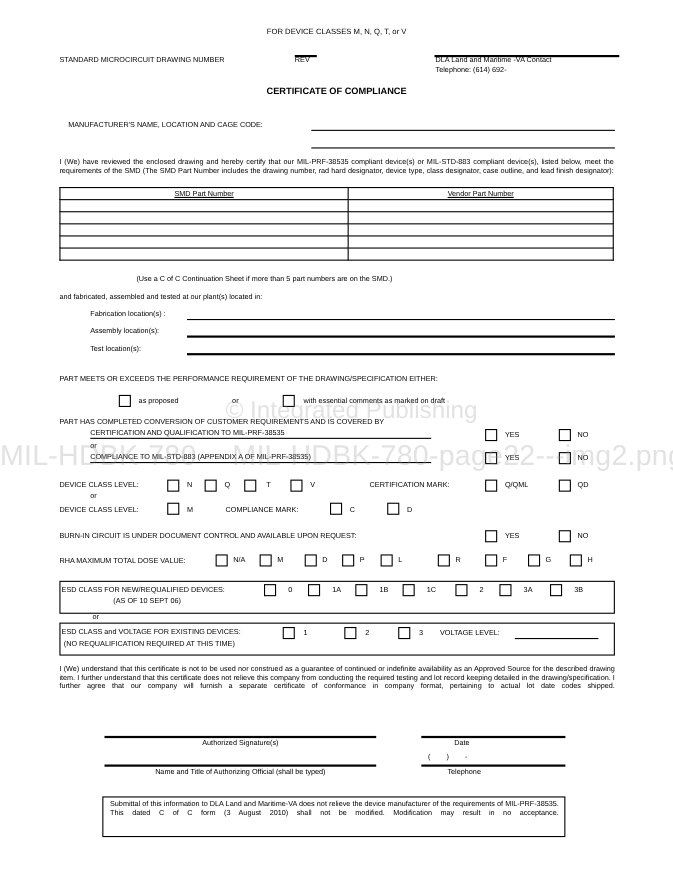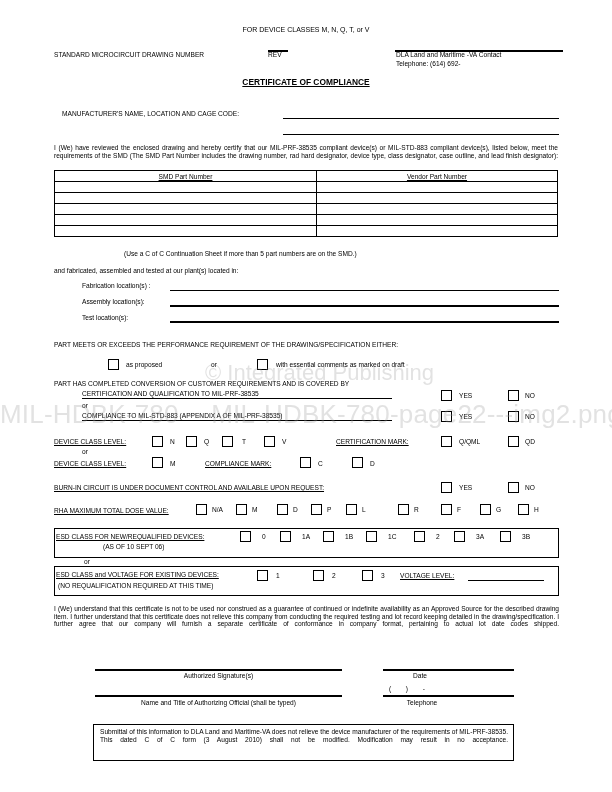--- a/index.html
+++ b/index.html
@@ -2,21 +2,21 @@
 <html><head>
 <meta charset="utf-8">
 <style>
   html, body { margin: 0; padding: 0; background: #ffffff; }
   body { width: 612px; height: 792px; position: relative; overflow: hidden;
          font-family: "Liberation Sans", sans-serif; color: #000; }
   .abs { position: absolute; white-space: nowrap; }
   .t7 { font-size: 7px; }
   .t6 { font-size: 6.6px; }
   .b { font-weight: bold; }
-  .u { text-decoration: underline; }
+  .u { }
   .line { position: absolute; background: #000; }
   .cb { position: absolute; width: 11px; height: 11px; border: 1.3px solid #000; box-sizing: border-box; background: #fff; }
   .para { position: absolute; font-size: 6.6px; line-height: 7.6px; text-align: justify; white-space: normal; }
   .para:after { content: ""; display: inline-block; width: 100%; }
   table.parts { position: absolute; left: 54px; top: 170px; width: 504px; border-collapse: collapse; }
   table.parts td { border: 1.5px solid #000; height: 10px; padding: 0; font-size: 6.6px; text-align: center; }
   table.parts th { border: 1.5px solid #000; height: 10px; padding: 0; font-size: 6.6px; font-weight: normal; text-decoration: underline; text-align: center; }
   .box { position: absolute; border: 1.3px solid #000; box-sizing: border-box; }
   .wm { position: absolute; color: rgba(150,150,150,0.28); white-space: nowrap; font-family: "Liberation Sans", sans-serif; }
 </style>

